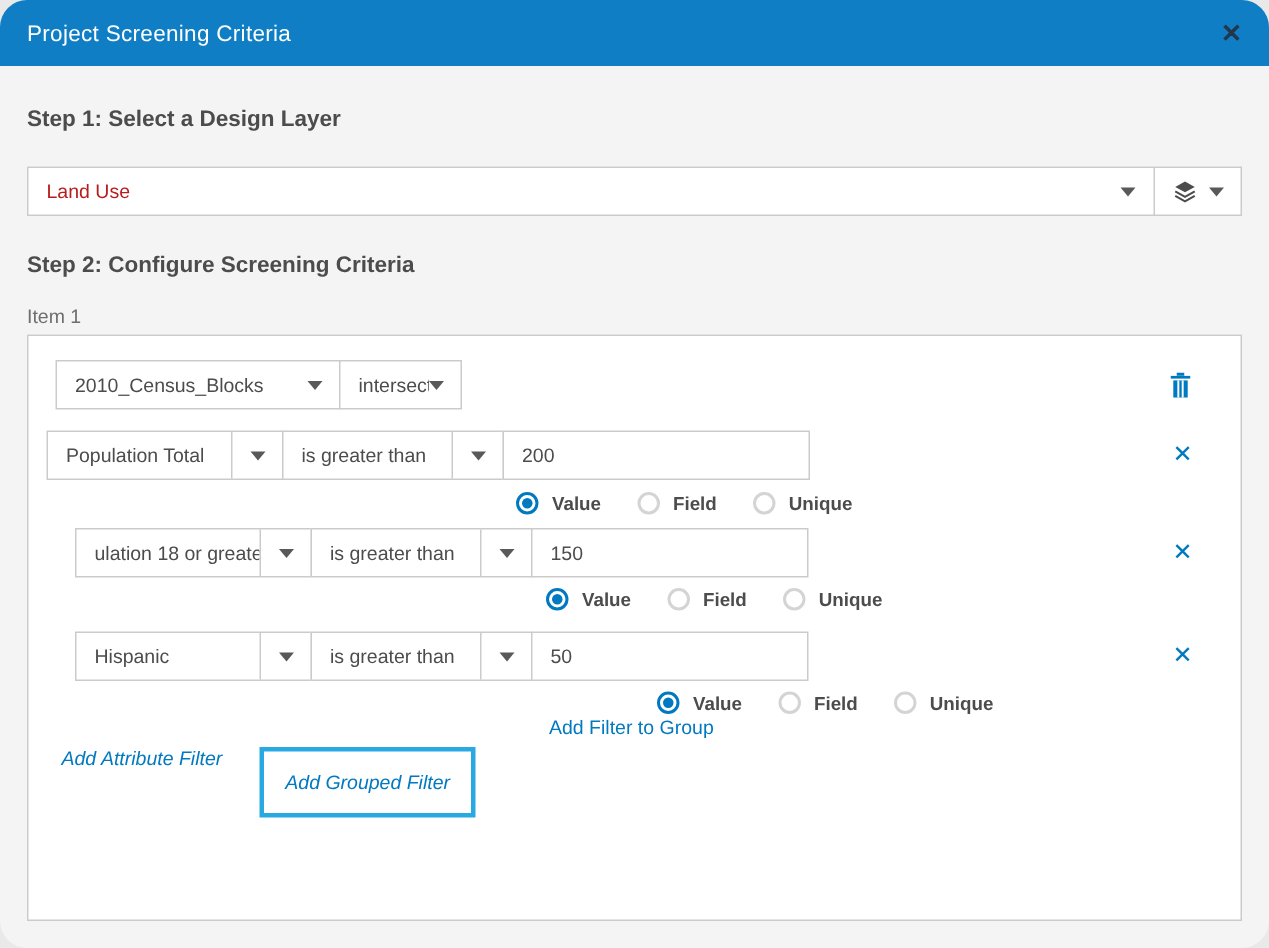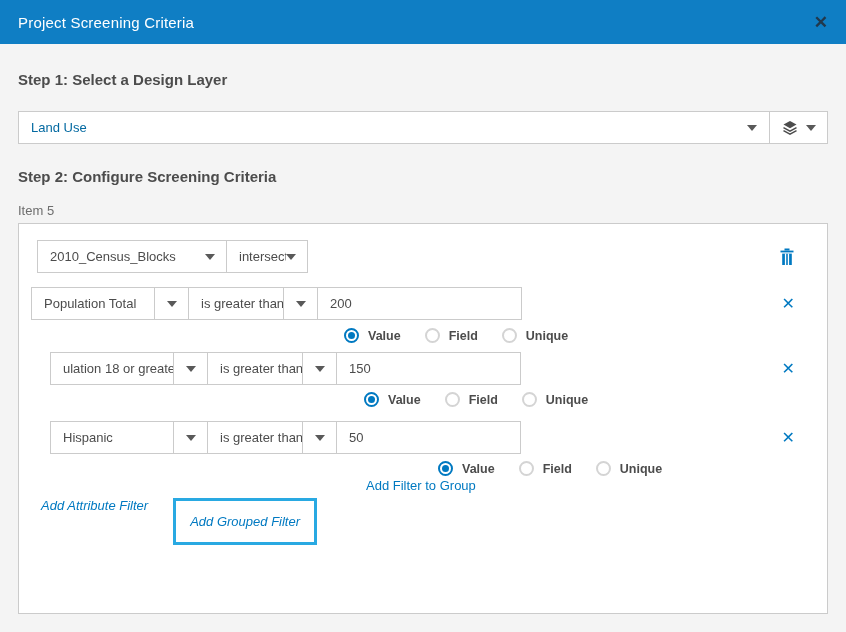--- a/index.html
+++ b/index.html
@@ -1,20 +1,20 @@
 <!DOCTYPE html>
 <html><head>
 <meta charset="utf-8">
 <style>
   * { box-sizing: border-box; margin: 0; padding: 0; }
   html,body { background:#e9e9e9; }
   body { font-family: "Liberation Sans", sans-serif; }
   .dialog {
     width: 846px; height: 632px; background: #f4f4f4;
-    position: relative; overflow: hidden;
+    position: relative; overflow: hidden; border-radius: 18px;
   }
   
   .dialog-header {
     height: 44px; background: #0f7ec4; display: flex;
     align-items: center; padding: 0 18px;
   }
   .dialog-title { color: #ffffff; font-size: 15px; font-weight: 500; letter-spacing: .2px; }
   .header-close {
     margin-left: auto; color: #21384c; font-size: 17px; font-weight: 600;
     cursor: pointer; line-height: 1;
@@ -23,21 +23,21 @@
   .dialog-body { padding: 0 18px; }
   .section-heading { font-size: 15px; font-weight: 700; color: #4c4c4c; }
   .h-step1 { margin-top: 27px; }
   .h-step2 { margin-top: 24px; }
   
   .layer-select-row { display: flex; margin-top: 23px; height: 33px; }
   .layer-select {
     flex: 1; background: #fff; border: 1px solid #cbcbcb; display: flex;
     align-items: center; padding: 0 12px; cursor: pointer;
   }
-  .layer-select .dd-label { font-size: 13px; color: #0369a1; }
+  .layer-select .dd-label { font-size: 13px; color: #b91c1c; }
   .layer-tools {
     width: 58px; background: #fff; border: 1px solid #cbcbcb; border-left: none;
     display: flex; align-items: center; justify-content: center; gap: 8px; cursor: pointer;
   }
   .caret {
     width: 0; height: 0; border-left: 5px solid transparent;
     border-right: 5px solid transparent; border-top: 6px solid #595959;
     display: inline-block; flex: none;
   }
   .push-right { margin-left: auto; }
@@ -63,21 +63,21 @@
     width: 34px; align-self: stretch; border-left: 1px solid #cbcbcb;
     display: flex; align-items: center; justify-content: center; flex: none;
   }
   .dd-caret-box .caret { margin-right: 0; }
   .value-input {
     height: 33px; border: 1px solid #cbcbcb; background: #fff;
     font-family: "Liberation Sans", sans-serif; font-size: 13px; color: #4c4c4c;
     padding: 0 12px; flex: none;
   }
   
-  .w190{width:190px}.w82{width:82px}.w158{width:158px}.w142{width:130px}
+  .w190{width:190px}.w82{width:82px}.w158{width:158px}.w142{width:148px}
   .w205{width:205px}.w213{width:185px}.w78{width:78px}.w74{width:74px}
   
   .trash-btn, .x-btn {
     margin-left: auto; margin-right: 18px; cursor: pointer; flex: none;
     display: flex; align-items: center;
   }
   .x-btn { color: #0079c1; font-size: 16px; font-weight: 500; line-height: 1; }
   
   .radio-row { display: flex; align-items: center; margin-top: 8px; }
   .radio-opt { display: inline-flex; align-items: center; margin-right: 24px; cursor: pointer; }
@@ -125,21 +125,21 @@
             <path d="M8 1 L14.5 4.6 L8 8.2 L1.5 4.6 Z" fill="#4c4c4c"></path>
             <path d="M1.5 7.6 L8 11.2 L14.5 7.6" fill="none" stroke="#4c4c4c" stroke-width="1.4"></path>
             <path d="M1.5 10.6 L8 14.2 L14.5 10.6" fill="none" stroke="#4c4c4c" stroke-width="1.4"></path>
           </svg>
         </span>
         <span class="caret"></span>
       </div>
     </div>
 
     <div class="section-heading h-step2">Step 2: Configure Screening Criteria</div>
-    <div class="item-label">Item 5</div>
+    <div class="item-label">Item 1</div>
 
     <div class="item-card">
 
       <div class="row" style="margin-left:6px;">
         <div class="dd w190">
           <span class="dd-label">2010_Census_Blocks</span>
           <span class="caret"></span>
         </div>
         <div class="dd w82">
           <span class="dd-label">intersects</span>

